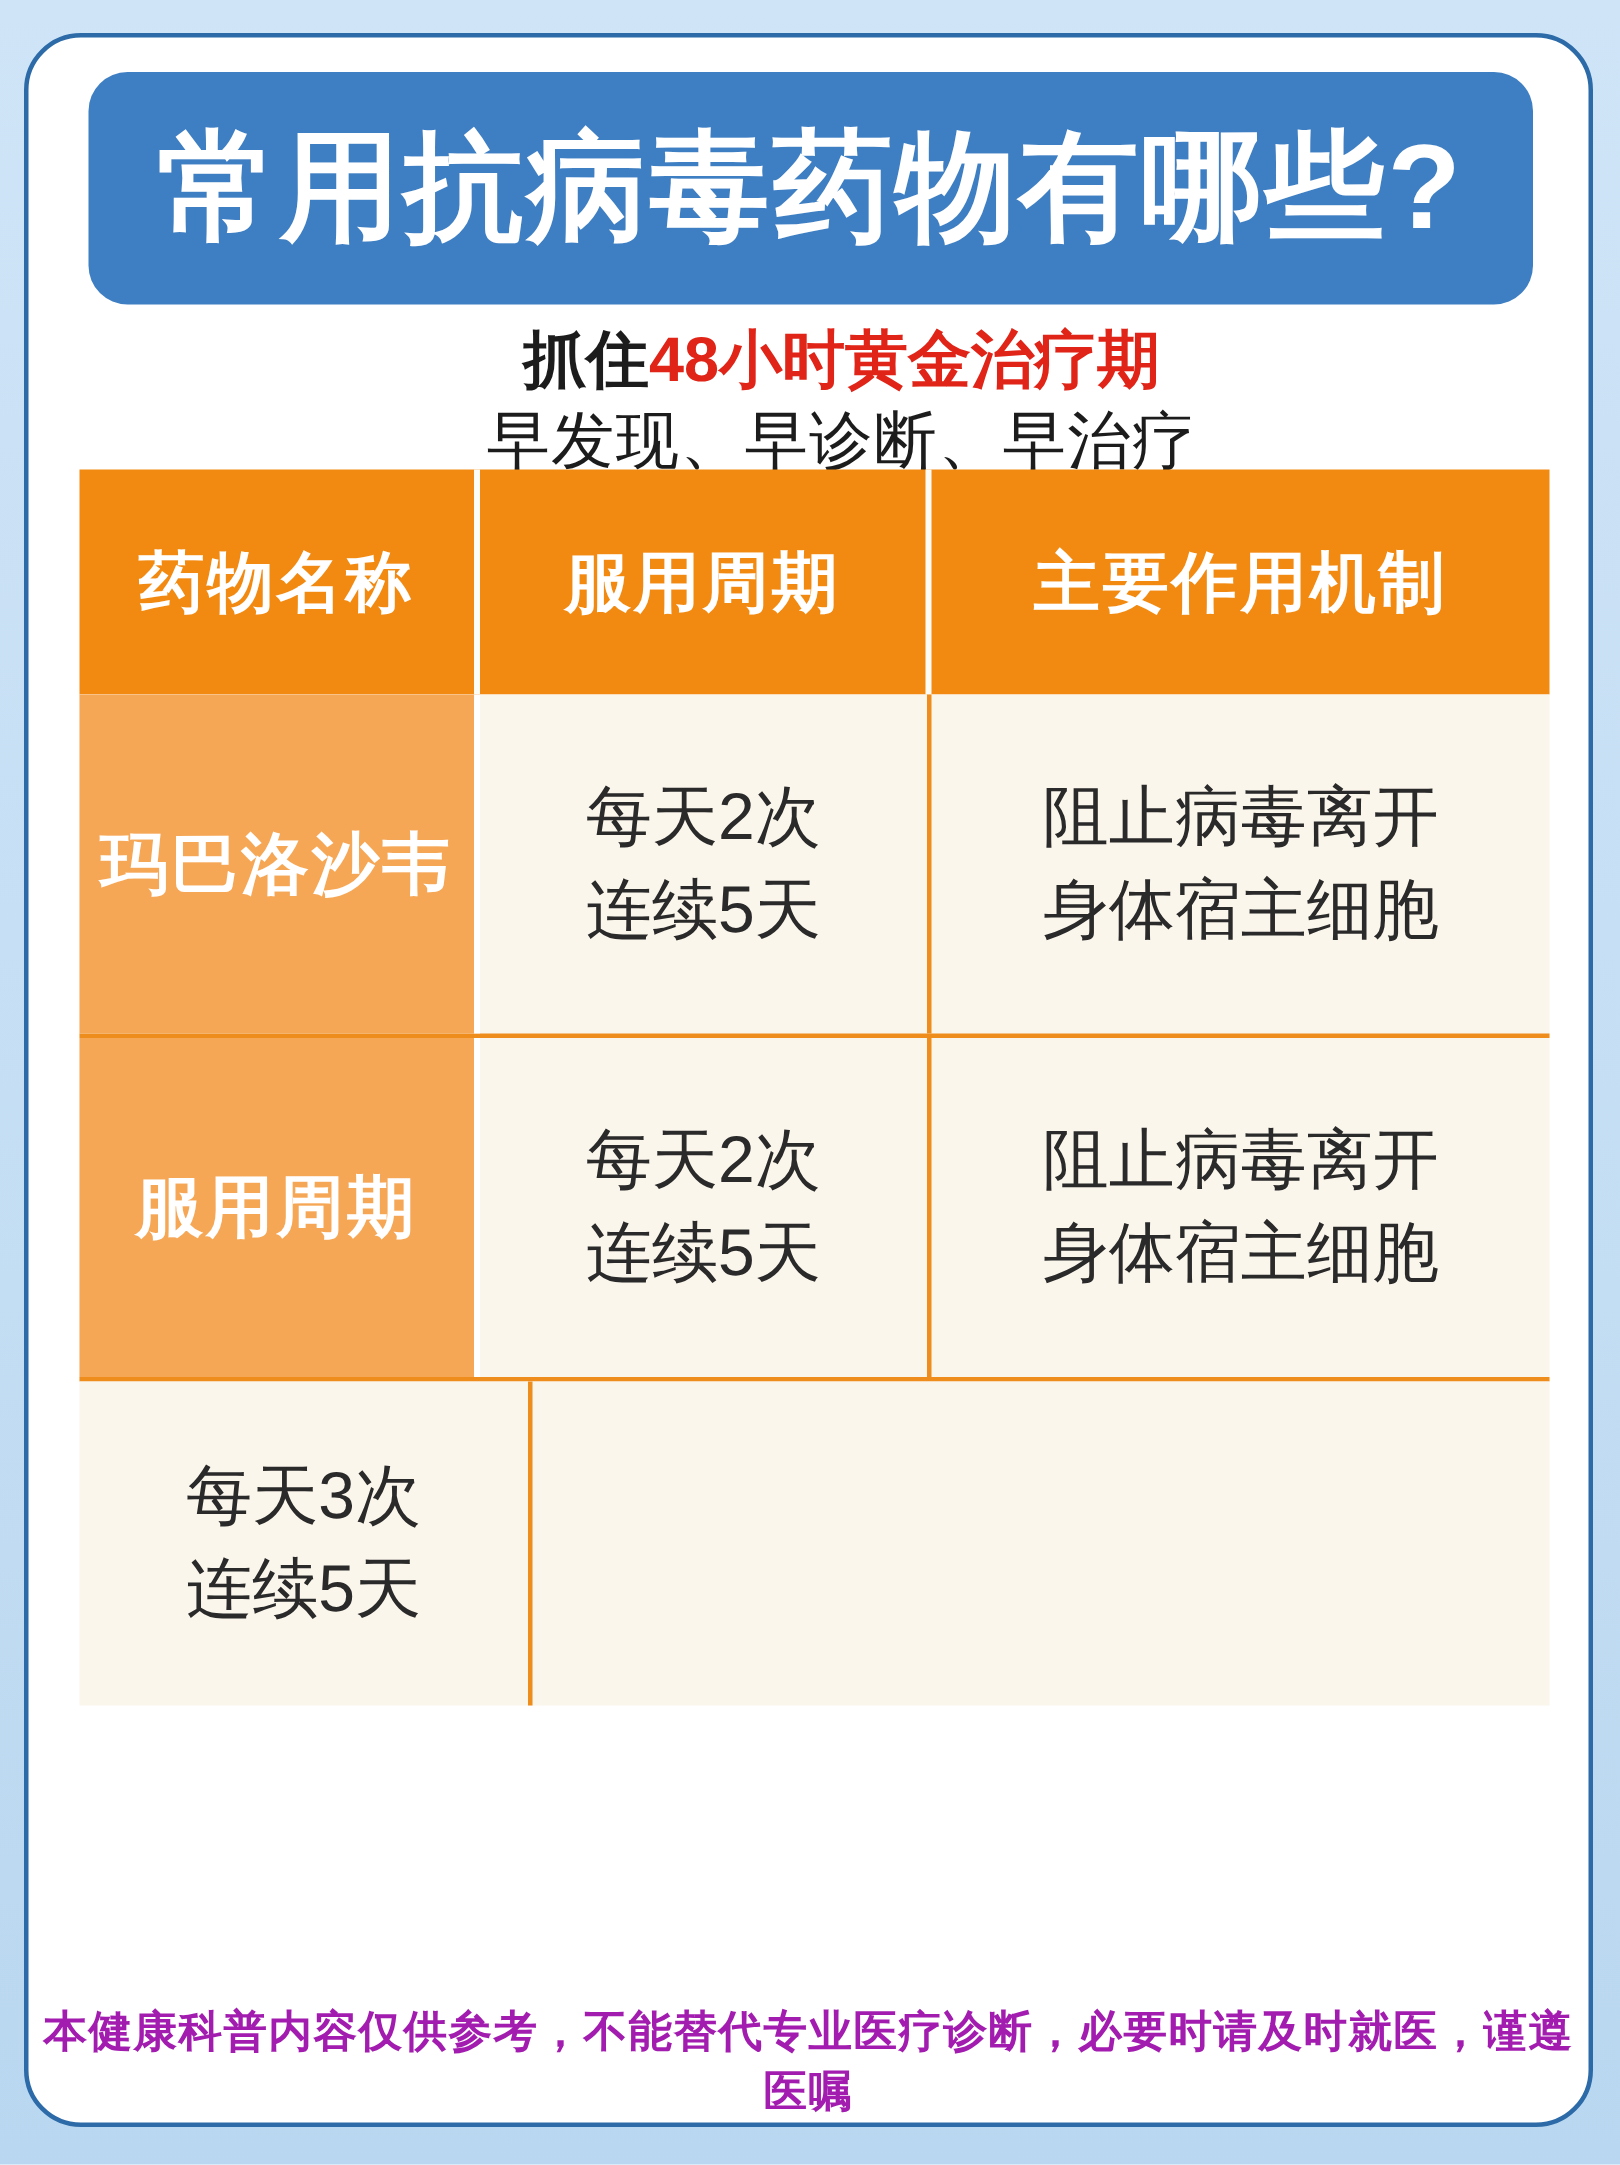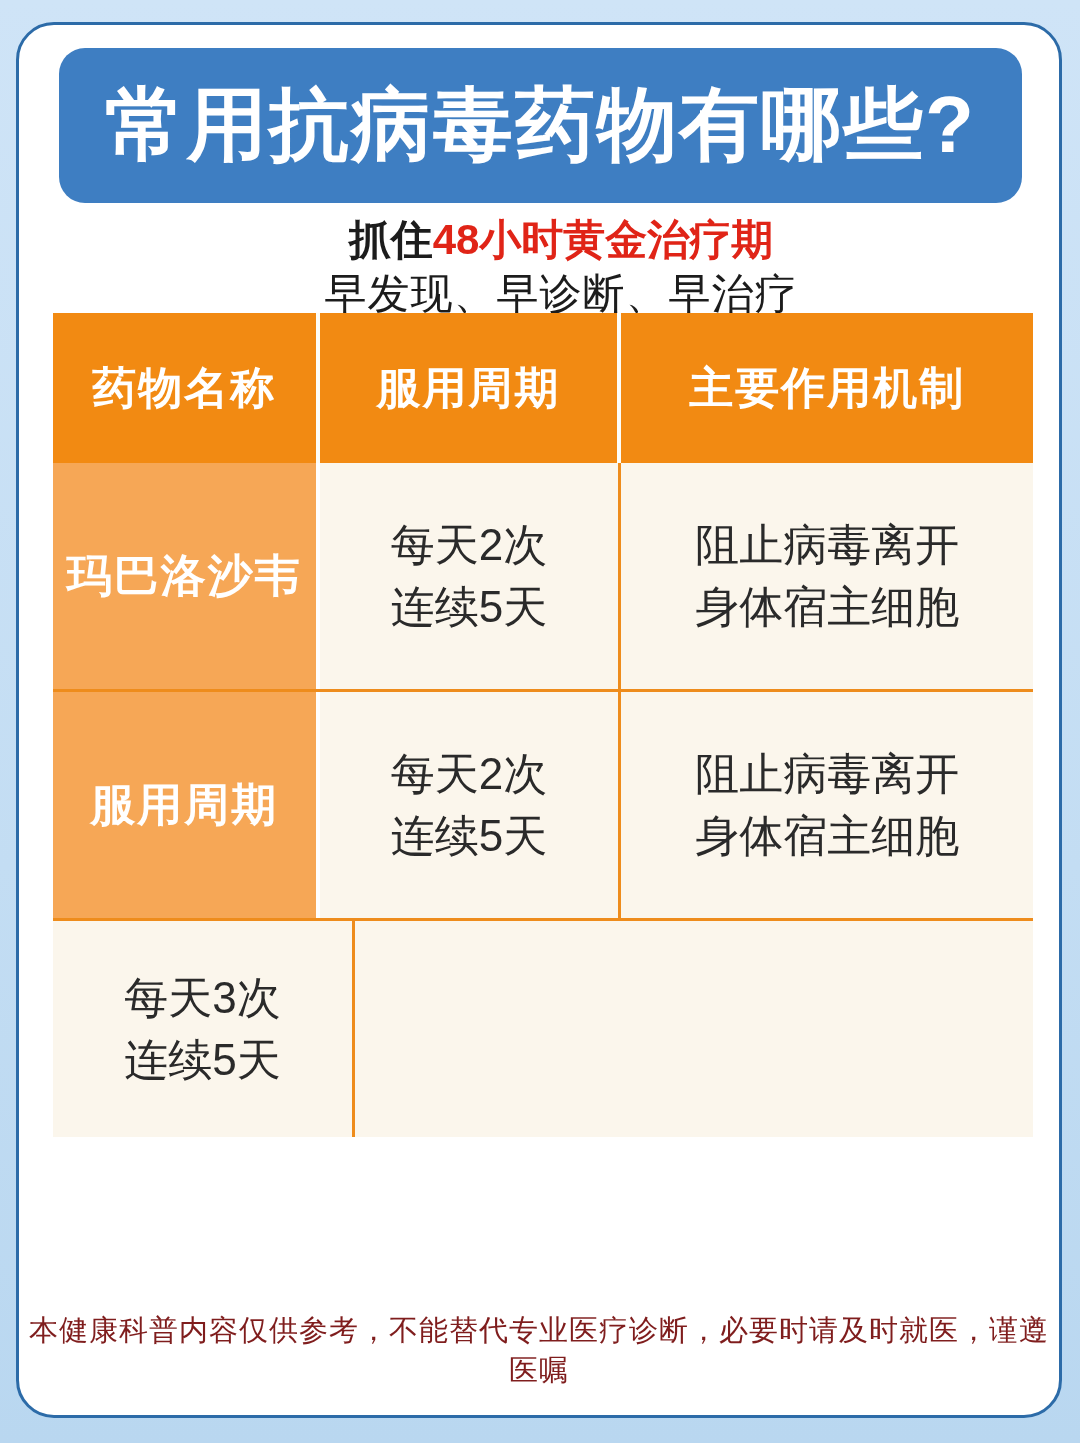--- a/index.html
+++ b/index.html
@@ -102,26 +102,26 @@
     border-right: 3px solid #ee8c1c;
   }
   .body .c3 {
     color: #2a2a2a;
     font-size: 44px;
     font-weight: 500;
     line-height: 62px;
   }
   .disclaimer {
     position: absolute;
-    left: 0; bottom: 24px;
+    left: 0; bottom: 0;
     width: 100%;
     text-align: center;
-    color: #7f1d1d;
+    color: #a21caf;
     font-size: 29px;
-    font-weight: 400;
+    font-weight: 700;
     letter-spacing: 1px;
   }
 </style>
 </head>
 <body>
 
 <div class="page">
   <div class="card">
 
     <div class="title-banner">

